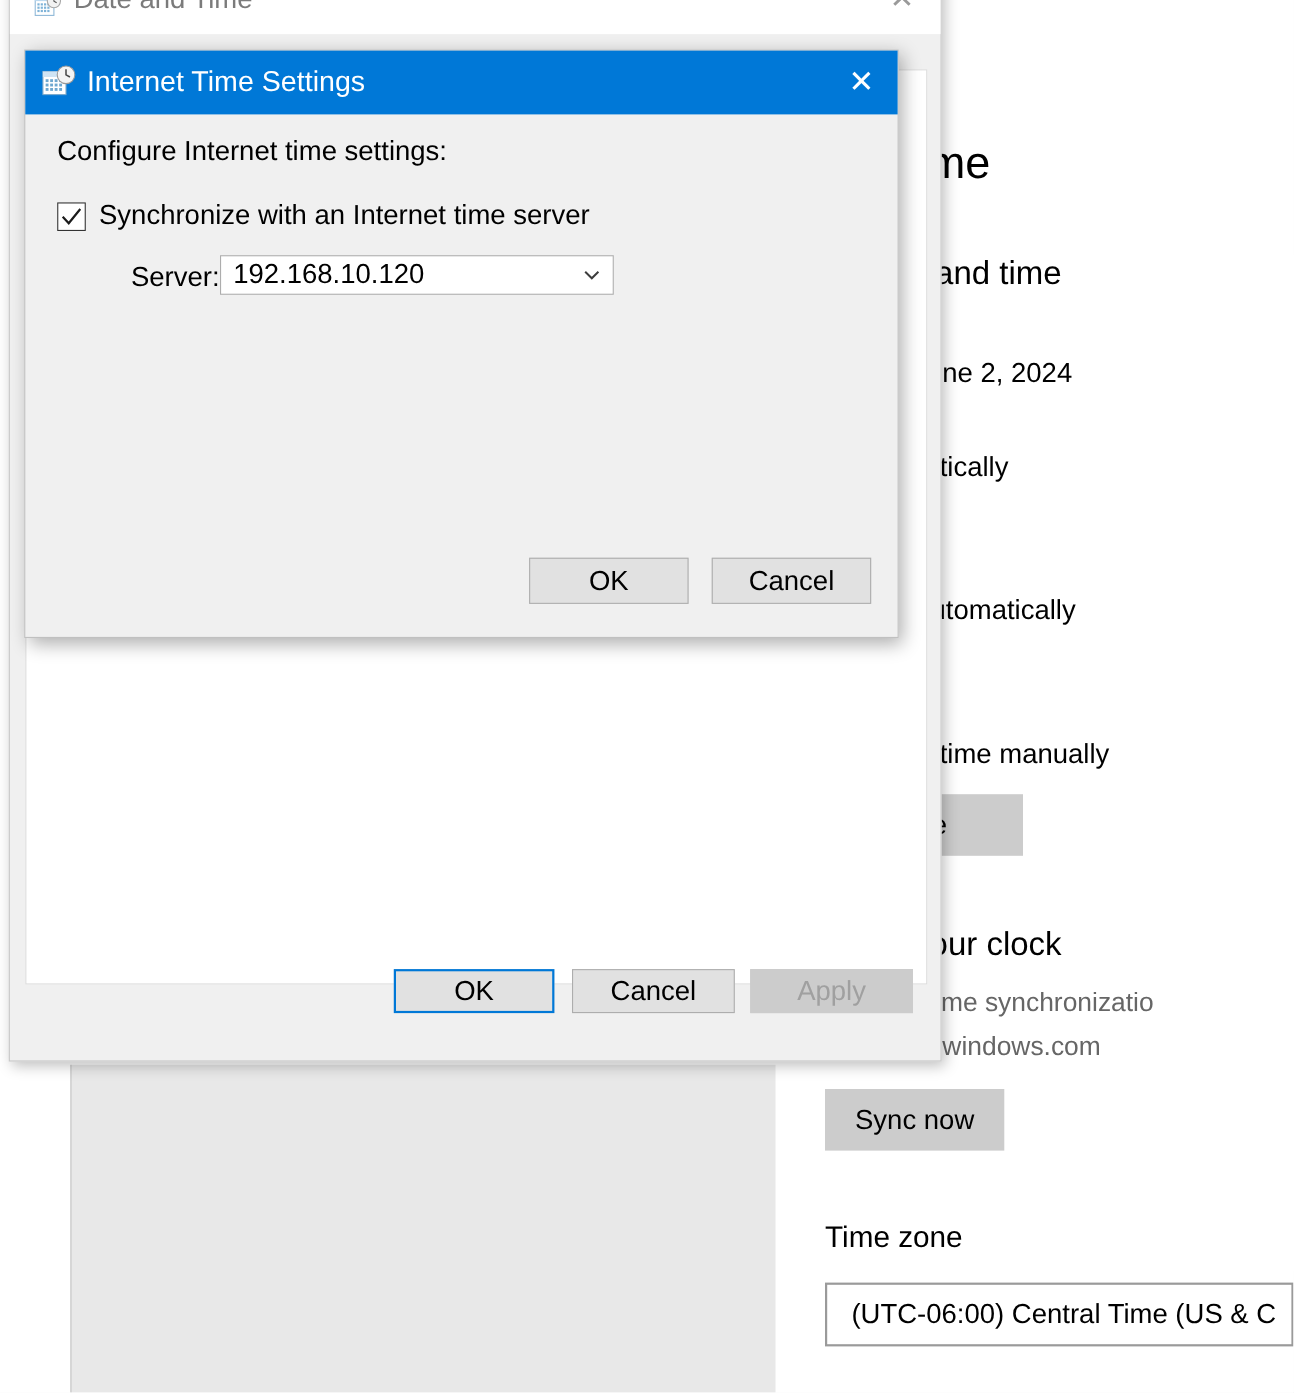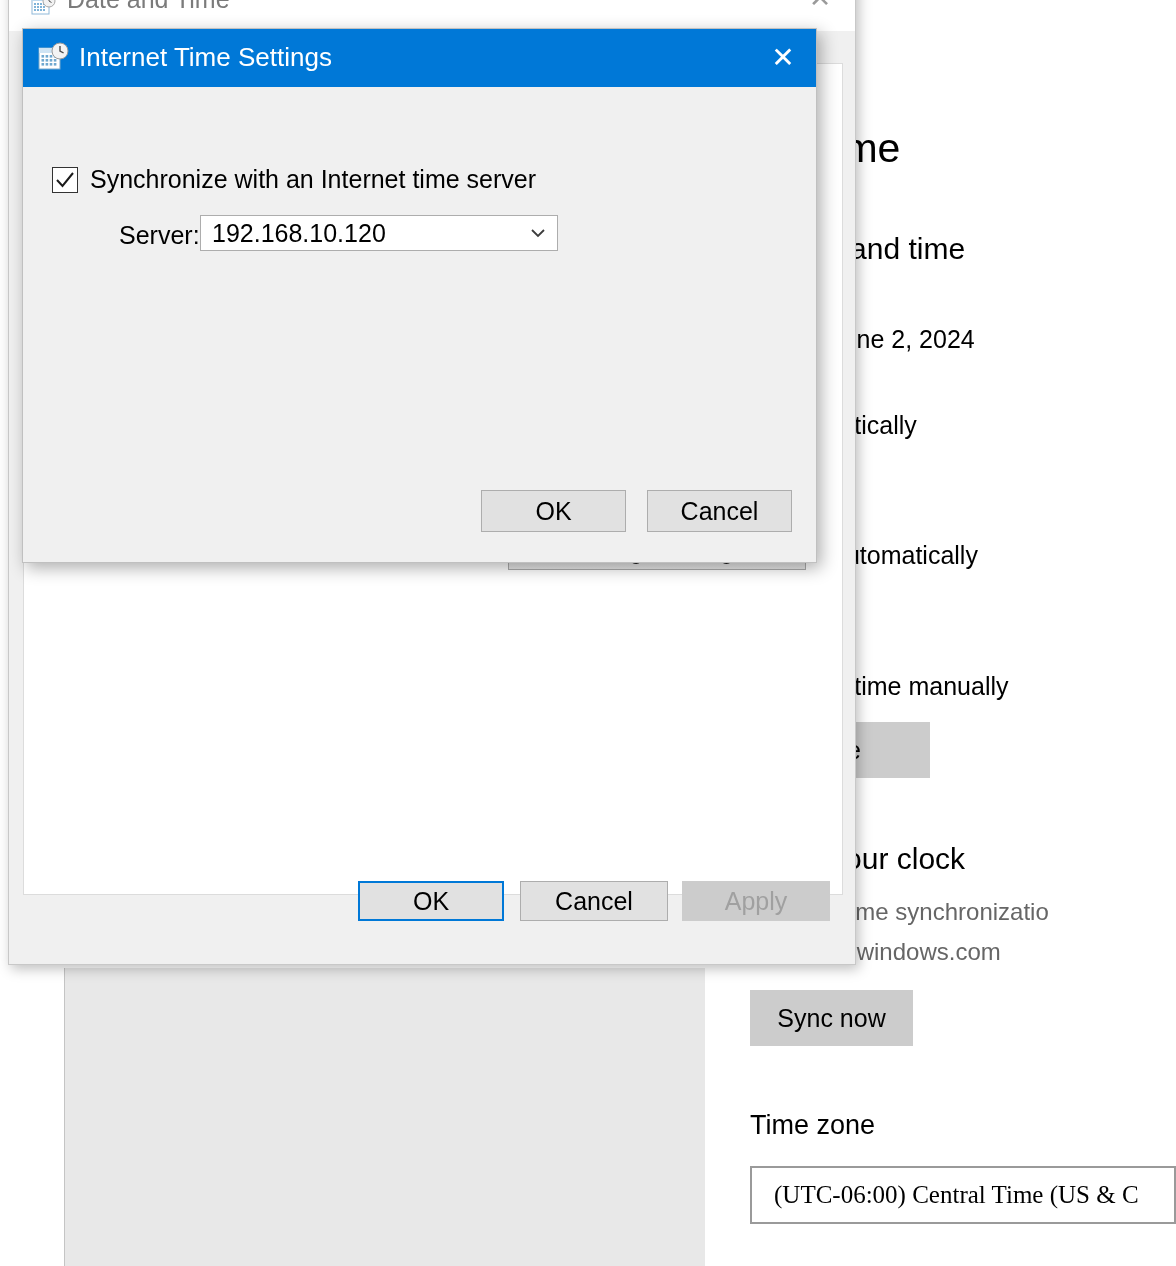--- a/index.html
+++ b/index.html
@@ -220,21 +220,21 @@
     width: 640px;
     height: 298px;
     background: #e8e8e8;
     border-left: 1px solid #c4c4c4;
   }
 
   
   .its-window {
     position: absolute;
     left: 22px;
-    top: 28px;
+    top: 45px;
     width: 795px;
     height: 535px;
     background: #f0f0f0;
     border: 1px solid #c0c0c0;
     box-sizing: border-box;
     box-shadow: 4px 5px 16px rgba(0,0,0,0.32);
   }
   .its-titlebar {
     position: absolute;
     left: 0; top: 0;
@@ -406,21 +406,21 @@
     <div class="settings-body-text" style="top:672px;">date and time manually</div>
     <button class="settings-button" style="left:50px; top:722px; width:180px; height:56px;">nge</button>
 
     <div class="settings-h2" style="top:842px;">onize your clock</div>
     <div class="settings-sub-text" style="top:898px;">ccessful time synchronizatio</div>
     <div class="settings-sub-text" style="top:938px;">rver: time.windows.com</div>
 
     <button class="settings-button" style="left:50px; top:990px; width:163px; height:56px;">Sync now</button>
 
     <div class="settings-h2" style="top:1110px; font-size:27px;">Time zone</div>
-    <div class="settings-combobox" style="left:50px; top:1166px; width:426px; height:58px;font-family:Liberation Serif, serif;">
+    <div class="settings-combobox" style="left:50px; top:1166px; width:426px; height:58px;">
       <span class="cb-text">(UTC-06:00) Central Time (US &amp; C</span>
     </div>
   </div>
 
   <div class="grey-panel"></div>
 
   <div class="dt-window">
 
     <div class="dt-titlebar">
       <span class="dt-title-icon">
@@ -490,20 +490,21 @@
               <rect x="15.8" y="22" width="2.6" height="2.6"></rect>
           </g>
           <circle cx="22" cy="10" r="8" fill="#f4f4f4" stroke="#9a9a9a" stroke-width="1"></circle>
           <path d="M22 5 L22 10 L25.6 12" stroke="#4a4a4a" stroke-width="1.4" fill="none"></path>
         </svg>
       </span>
       <span class="its-title-text">Internet Time Settings</span>
       <button class="its-close">✕</button>
     </div>
 
+    <div class="its-configure-label">Configure Internet time settings:</div>
 
     <div class="its-check-row">
       <span class="its-checkbox">
         <svg width="24" height="24" viewBox="0 0 24 24">
           <path d="M4 12 L9.5 18 L20 5" stroke="#1b1b1b" stroke-width="2" fill="none"></path>
         </svg>
       </span>
       <span class="its-check-label">Synchronize with an Internet time server</span>
     </div>
 

